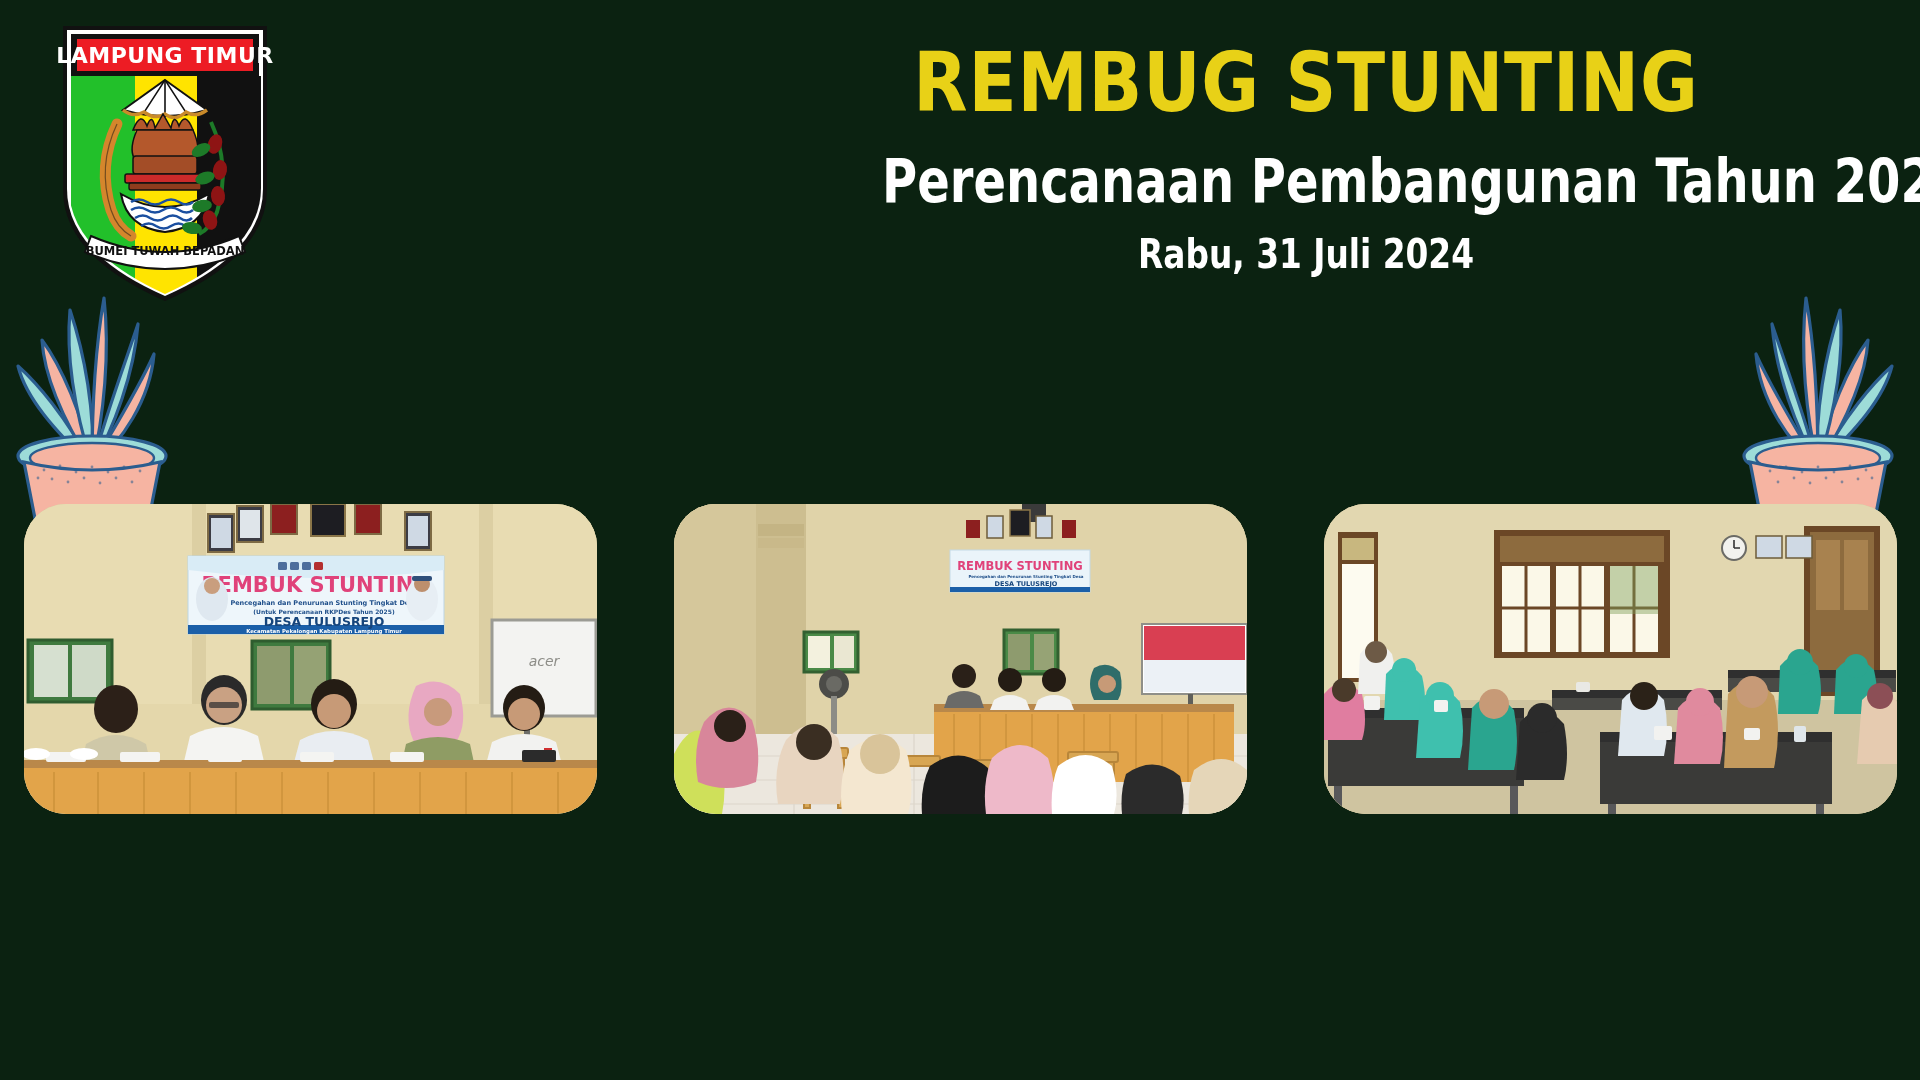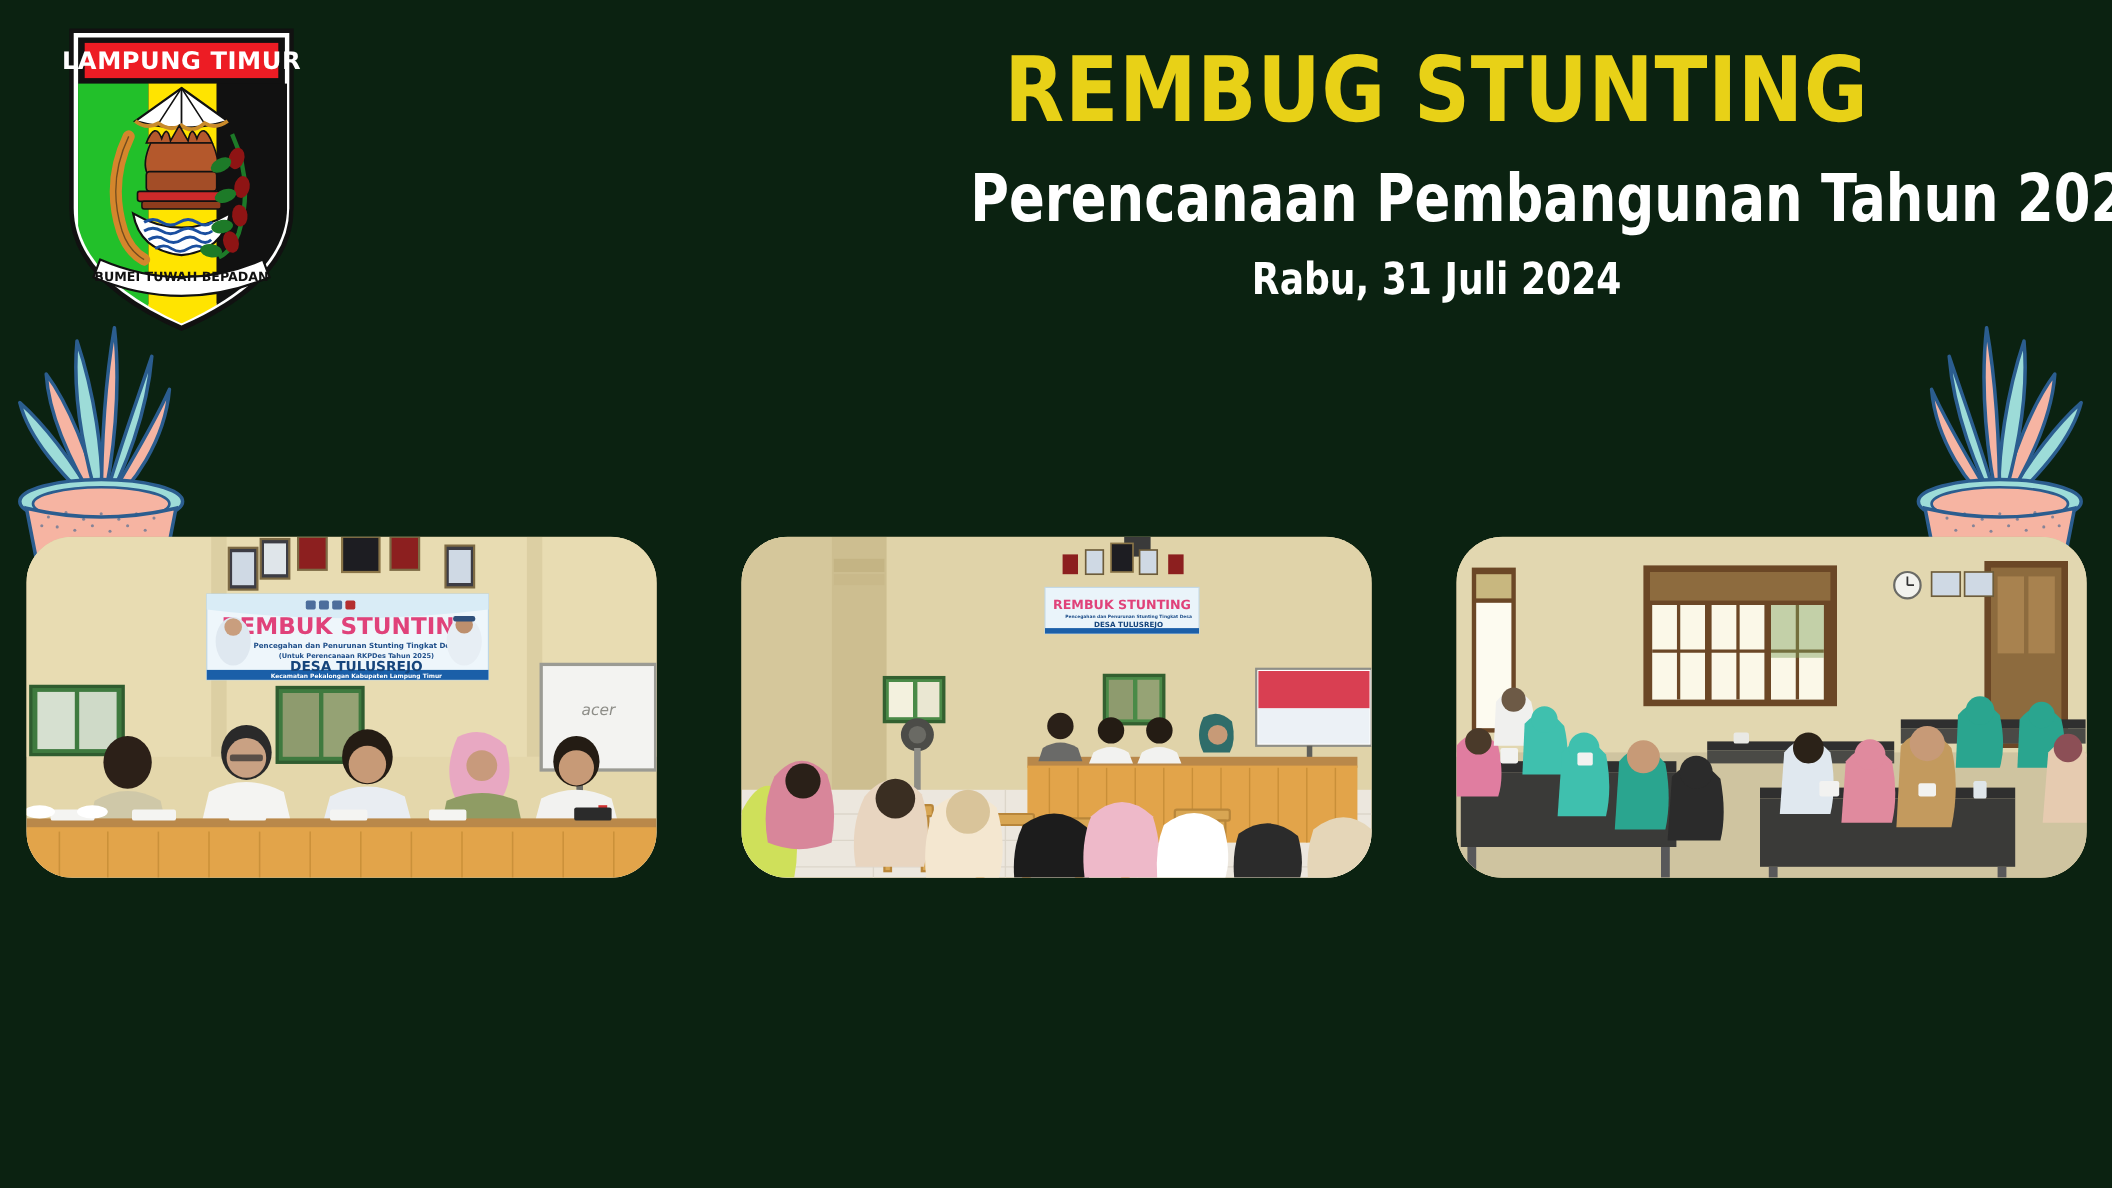--- a/index.html
+++ b/index.html
@@ -56,21 +56,21 @@
   
   .plant{position:absolute;top:248px;width:200px;height:250px;}
   .plant.left{left:-8px;}
   .plant.right{left:1718px;transform:scaleX(-1);}
   .plant svg{width:100%;height:100%;display:block;overflow:visible;}
 
   
   .photos{position:absolute;left:0;top:488px;width:1920px;height:320px;}
   .photo{
     position:absolute;
-    top:0;
+    top:16px;
     width:573px;height:310px;
     border-radius:42px;
     overflow:hidden;
     background:#cdbb94;
   }
   .photo.p1{left:24px;}
   .photo.p2{left:674px;}
   .photo.p3{left:1324px;}
   .photo svg{width:100%;height:100%;display:block;}
 </style>

